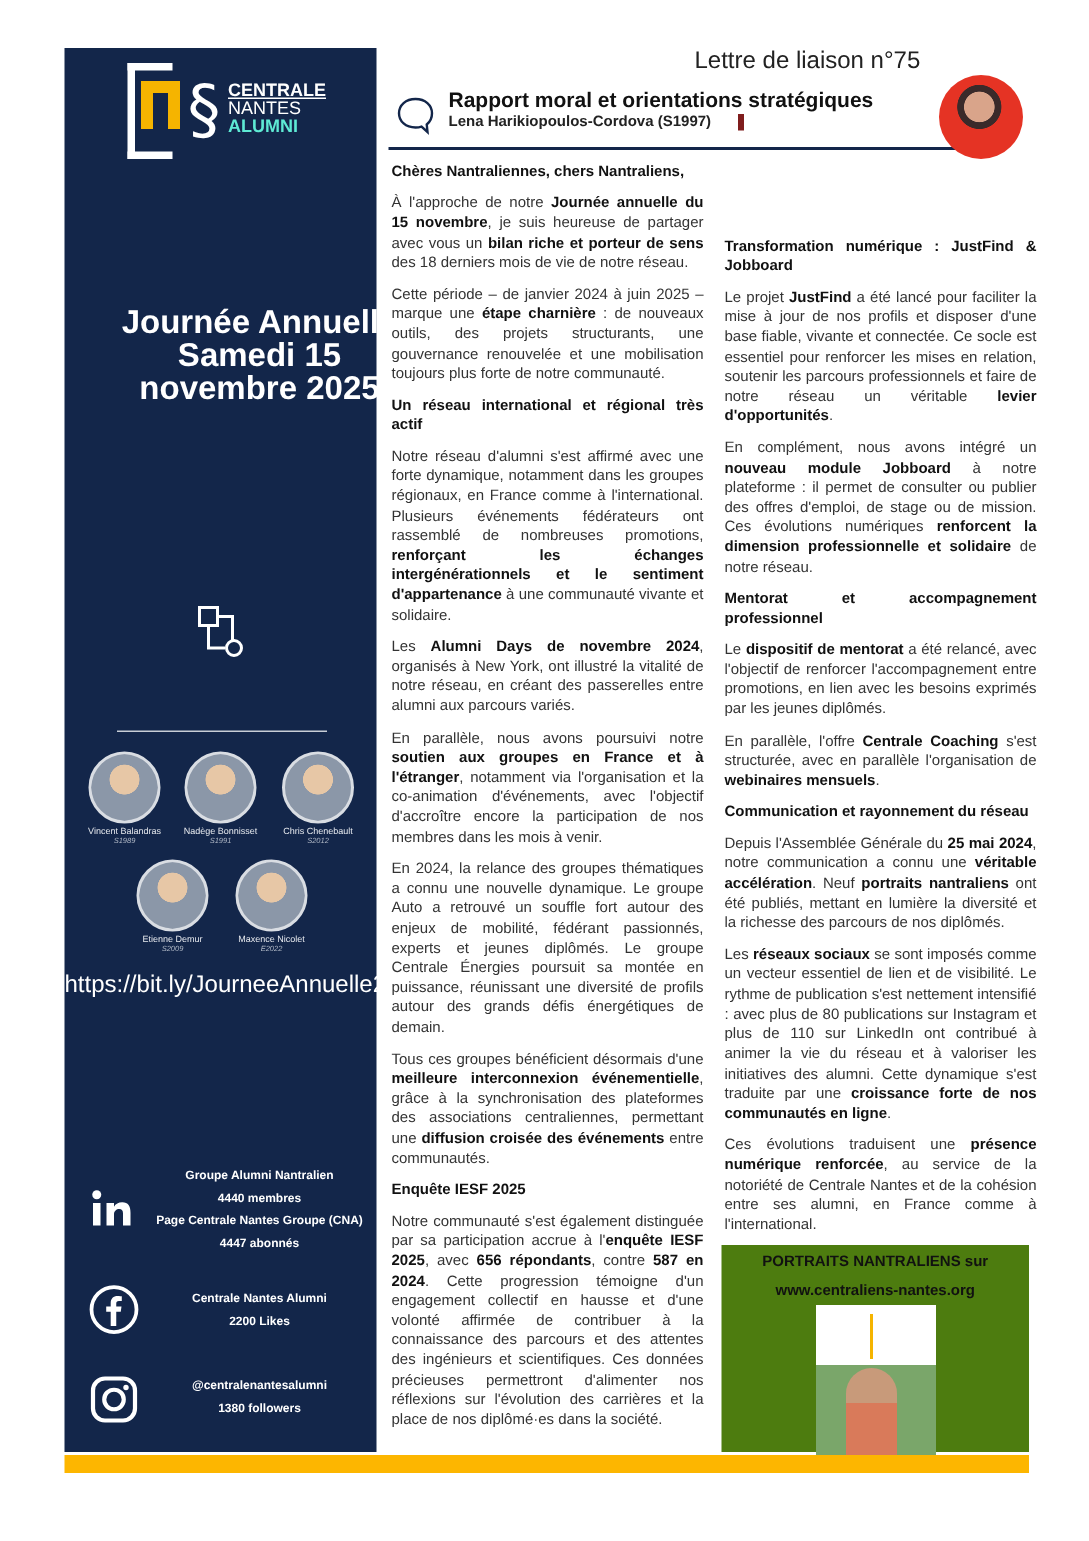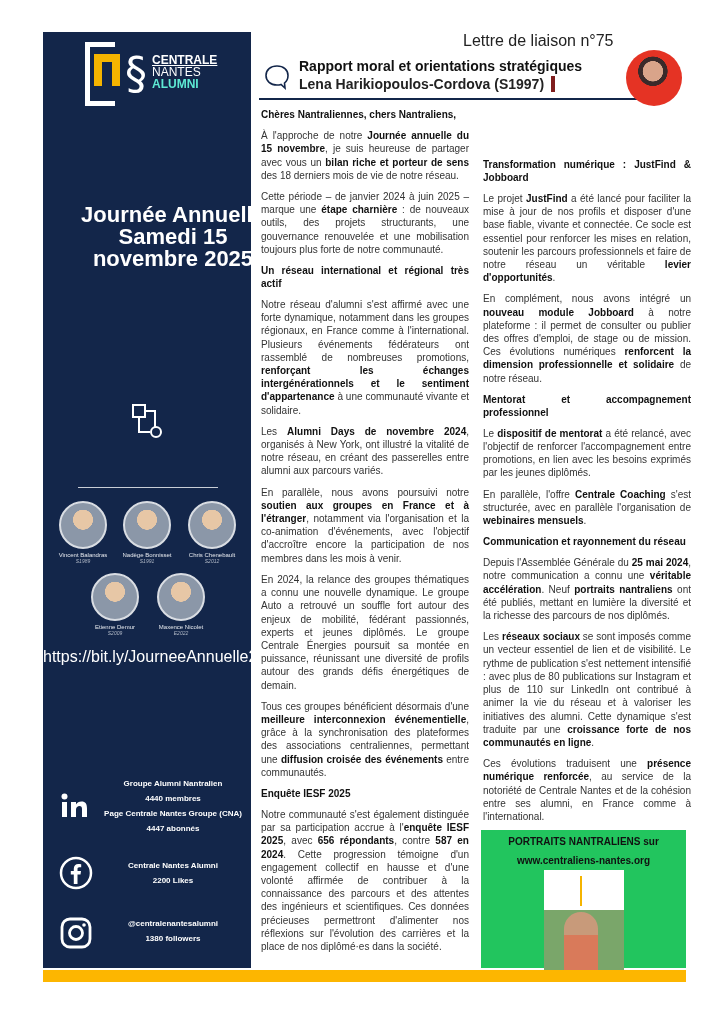--- a/index.html
+++ b/index.html
@@ -39,33 +39,33 @@
 
   .social { position: absolute; left: 0; width: 100%; }
   .social .ico { position: absolute; left: 16px; width: 34px; height: 34px; color: #fff; }
   .social .txt { position: absolute; left: 56px; width: 148px; text-align: center; font-size: 8px; font-weight: bold; line-height: 15px; color: #fff; }
 
   .bottom-bar { position: absolute; left: 43px; top: 970px; width: 643px; height: 12px; background: #fdb600; }
 
   .header-title { position: absolute; left: 463px; top: 32px; font-size: 16px; color: #222; }
   .chat-icon { position: absolute; left: 264px; top: 64px; width: 26px; height: 26px; }
   .article-title { position: absolute; left: 299px; top: 58px; font-size: 14px; font-weight: bold; color: #111; }
-  .article-author { position: absolute; left: 299px; top: 76px; font-size: 14px; font-weight: bold; color: #222; border-right: 4px solid #7f1d1d; padding-right: 7px; }
+  .article-author { position: absolute; left: 299px; top: 76px; font-size: 10px; font-weight: bold; color: #222; border-right: 4px solid #7f1d1d; padding-right: 18px; }
   .header-rule { position: absolute; left: 259px; top: 98px; width: 380px; height: 2px; background: #13264a; }
   .author-photo { position: absolute; left: 626px; top: 50px; width: 56px; height: 56px; border-radius: 50%;
     background: radial-gradient(circle at 48% 38%, #d9a48a 0 22%, #3a2a2a 23% 32%, #e53324 33% 100%); }
 
   .col { position: absolute; top: 108px; font-size: 10px; line-height: 13.2px; color: #333; text-align: justify; }
   .col p { margin-bottom: 8px; }
   .col b { color: #111; }
   .col h4 { font-size: 10px; font-weight: bold; color: #111; margin-bottom: 8px; line-height: 13px; text-align: justify; }
   .col1 { left: 261px; width: 208px; }
   .col2 { left: 483px; width: 208px; }
 
-  .portraits-box { position: absolute; left: 481px; top: 830px; width: 205px; height: 138px; background: #22c55e; text-align: center; }
+  .portraits-box { position: absolute; left: 481px; top: 830px; width: 205px; height: 138px; background: #4d7c0f; text-align: center; }
   .portraits-box .t1 { font-size: 10px; font-weight: bold; color: #111; margin-top: 4px; line-height: 15px; }
   .portraits-box .poster { position: relative; width: 80px; height: 100px; margin: 2px auto 0; background: linear-gradient(#fff 0 40%, #7aa66a 40% 100%); overflow: hidden; }
   .portraits-box .poster .bar { position:absolute; left:36px; top:6px; width:2px; height:30px; background:#f5b400; }
   .portraits-box .poster .girl { position:absolute; left:20px; top:42px; width:34px; height:58px; border-radius:17px 17px 0 0; background: linear-gradient(#c89a7a 0 40%, #d97a5a 40% 100%); }
 </style>
 </head>
 <body>
 
 <div class="sidebar">
   <div class="logo">

